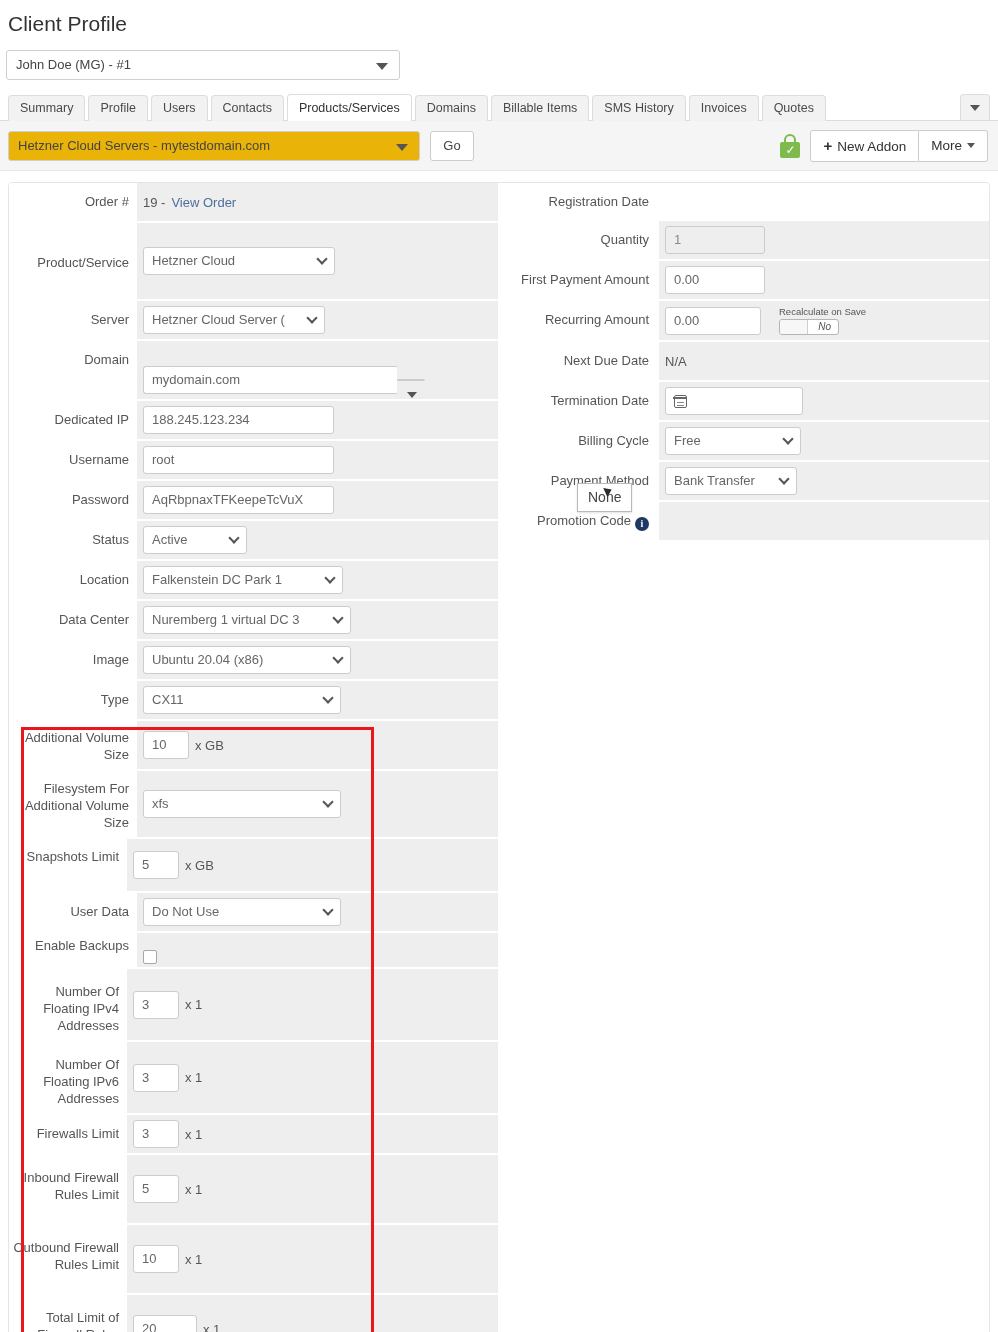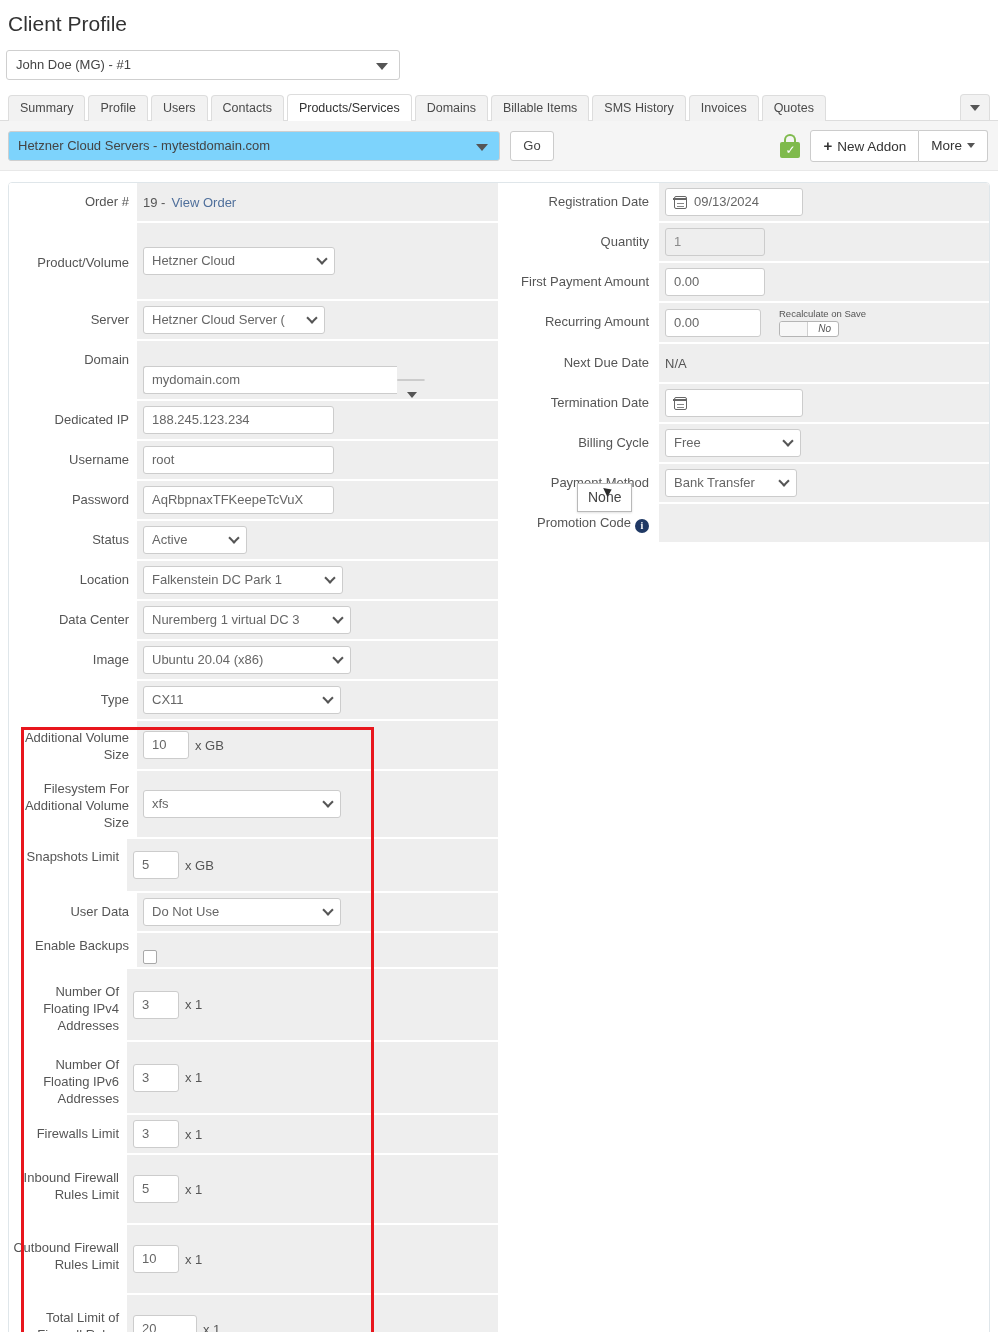--- a/index.html
+++ b/index.html
@@ -104,24 +104,24 @@
   .toolbar {
     background: #f5f5f5;
     border-bottom: 1px solid #e8e8e8;
     height: 50px;
     display: flex;
     align-items: center;
     padding: 0 10px 0 8px;
     position: relative;
   }
   .svc-select {
-    width: 492px; height: 30px;
+    width: 412px; height: 30px;
     border: 1px solid #cfcfcf;
     border-radius: 3px;
-    background: #7dd3fc;
+    background: #eab308;
     font-size: 13px;
     color: #444;
     line-height: 28px;
     padding: 0 28px 0 9px;
     position: relative;
     white-space: nowrap;
     overflow: hidden;
   }
   .svc-select .caret-dn { top: 12px; right: 11px; }
   .go-btn {
@@ -466,21 +466,21 @@
 
       <div class="frow">
         <div class="flabel">Order #</div>
         <div class="fval">
           <span class="plain">19 - </span>
             <span class="link">View Order</span>
         </div>
       </div>
 
       <div class="frow" style="min-height:76px">
-        <div class="flabel" style="padding-top:31px">Product/Volume</div>
+        <div class="flabel" style="padding-top:31px">Product/Service</div>
         <div class="fval" style="min-height:76px">
           <div class="sel" style="width:192px">
             <span>Hetzner Cloud</span>
             <span class="chev"></span>
           </div>
         </div>
       </div>
 
       <div class="frow">
         <div class="flabel">Server</div>
@@ -635,25 +635,20 @@
             </div>
           </div>
         </div>
 
     </div>
 
     <div class="col right">
 
       <div class="frow">
         <div class="flabel">Registration Date</div>
-        <div class="fval">
-          <div class="inp" style="width:138px">
-            <span class="cal-ico"></span><span>09/13/2024</span>
-          </div>
-        </div>
       </div>
 
       <div class="frow">
         <div class="flabel">Quantity</div>
         <div class="fval">
           <div class="inp grayed" style="width:100px">1</div>
         </div>
       </div>
 
       <div class="frow">

